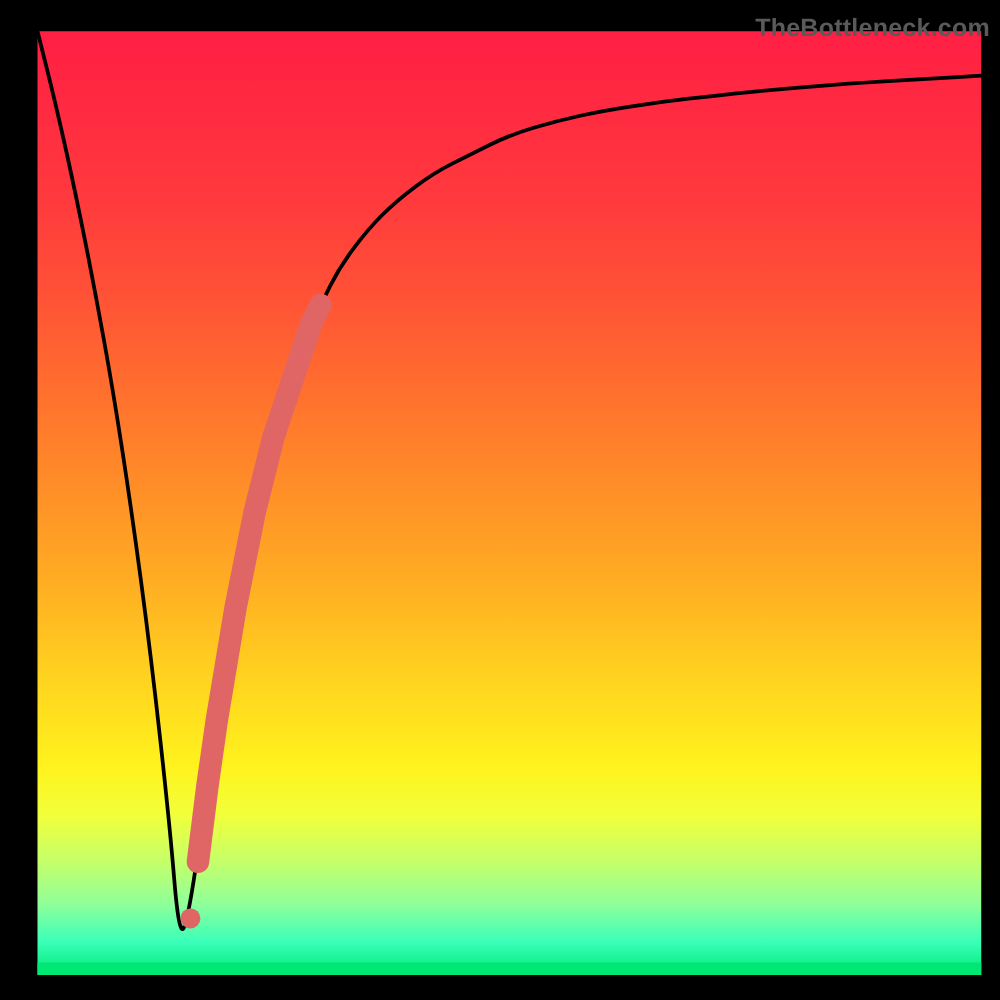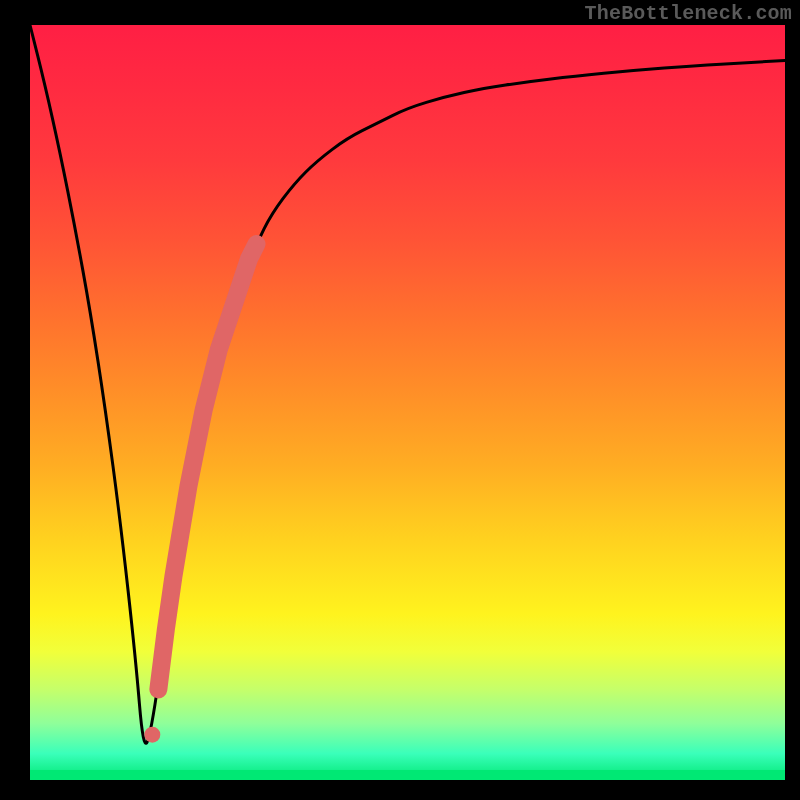--- a/index.html
+++ b/index.html
@@ -17,23 +17,23 @@
   }
   svg {
     position: absolute;
     left: 0; top: 0;
     width: 800px;
     height: 800px;
     display: block;
   }
   .credit {
     position: absolute;
-    top: 2px;
+    top: 12px;
     right: 8px;
-    font-family: Liberation Mono, monospace;
+    font-family: Liberation Sans, sans-serif;
     font-size: 20px;
     font-weight: 600;
     color: #5a5a5a;
     letter-spacing: 0.2px;
     user-select: none;
     text-align: center;
   }
 </style>
 </head>
 <body>

